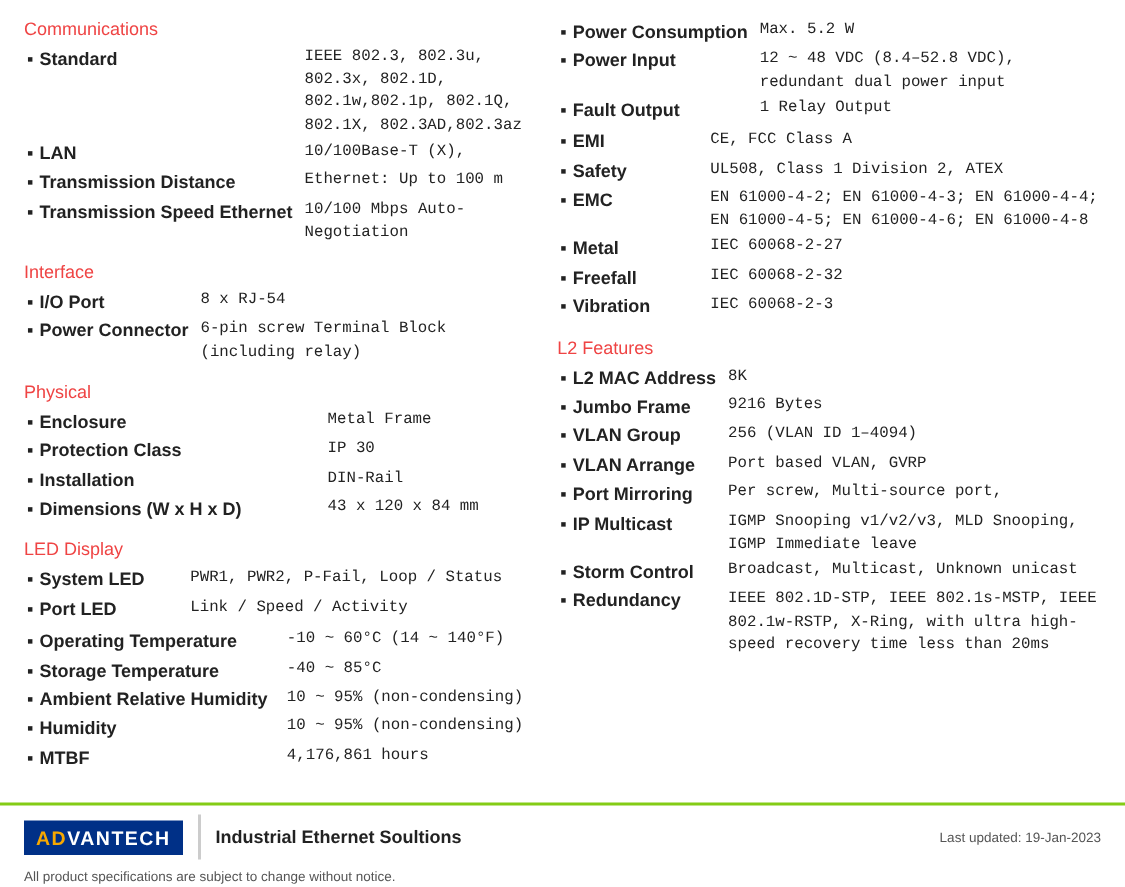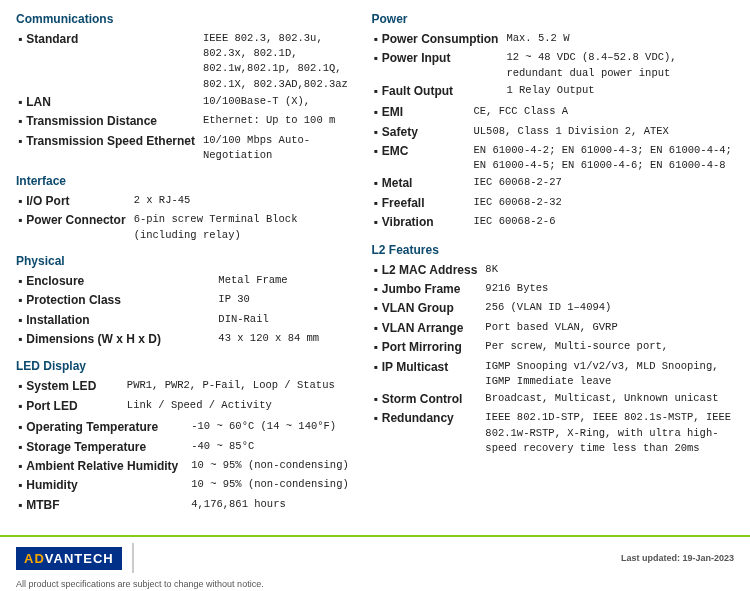--- a/index.html
+++ b/index.html
@@ -18,23 +18,23 @@
     }
     .left-col {
       width: 365px;
       padding-right: 10px;
     }
     .right-col {
       width: 385px;
       padding-left: 6px;
     }
     .section-title {
-      font-weight: bold;
+      font-weight: normal;
       font-size: 12px;
-      color: #0c4a6e;
+      color: #ef4444;
       margin-bottom: 4px;
       margin-top: 10px;
     }
     .section-title:first-child {
       margin-top: 0;
     }
     .spec-table {
       width: 100%;
       border-collapse: collapse;
       margin-bottom: 2px;
@@ -103,21 +103,20 @@
       color: #222;
     }
     .footer-bottom {
       display: flex;
       flex-direction: column;
       align-items: flex-end;
     }
     .footer-date {
       font-size: 9px;
       color: #555;
-      font-weight: bold;
     }
     .sub-note {
       font-size: 9px;
       color: #555;
       margin-top: 0;
       padding: 0 16px 4px 16px;
     }
   </style>
 </head>
 <body>
@@ -170,21 +169,21 @@
     <div class="section-title">Interface</div>
     <table class="spec-table">
       <tbody>
           <tr>
         <td>
               <div class="label-cell">
                 <span class="bullet">▪</span>
                 <span class="label-text">I/O Port</span>
               </div>
             </td>
-        <td class="value-cell">2 x RJ-45</td>
+        <td class="value-cell">8 x RJ-54</td>
       </tr>
       <tr>
         <td>
               <div class="label-cell">
                 <span class="bullet">▪</span>
                 <span class="label-text">Power Connector</span>
               </div>
             </td>
         <td class="value-cell">6-pin screw Terminal Block (including relay)</td>
       </tr>
@@ -304,21 +303,20 @@
             </td>
         <td class="value-cell">4,176,861 hours</td>
       </tr>
     </tbody>
       </table>
 
   </div>
 
   <div class="right-col">
 
-    <div class="section-title">Power</div>
     <table class="spec-table">
       <tbody>
           <tr>
         <td>
               <div class="label-cell">
                 <span class="bullet">▪</span>
                 <span class="label-text">Power Consumption</span>
               </div>
             </td>
         <td class="value-cell">Max. 5.2 W</td>
@@ -391,21 +389,21 @@
             </td>
         <td class="value-cell">IEC 60068-2-32</td>
       </tr>
       <tr>
         <td>
               <div class="label-cell">
                 <span class="bullet">▪</span>
                 <span class="label-text">Vibration</span>
               </div>
             </td>
-        <td class="value-cell">IEC 60068-2-6</td>
+        <td class="value-cell">IEC 60068-2-3</td>
       </tr>
     </tbody>
       </table>
 
     <div class="section-title">L2 Features</div>
     <table class="spec-table">
       <tbody>
           <tr>
         <td>
               <div class="label-cell">
@@ -483,18 +481,19 @@
 
   </div>
 </div>
 
 <div class="footer">
   <div class="footer-left">
     <div class="footer-brand">
       <span class="ad">AD</span><span>VANTECH</span>
     </div>
     <div class="footer-divider"></div>
+    <div class="footer-tagline">Industrial Ethernet Soultions</div>
   </div>
   <div class="footer-bottom">
     <span class="footer-date">Last updated: 19-Jan-2023</span>
   </div>
 </div>
 <div class="sub-note">All product specifications are subject to change without notice.</div>
 
 </body></html>

